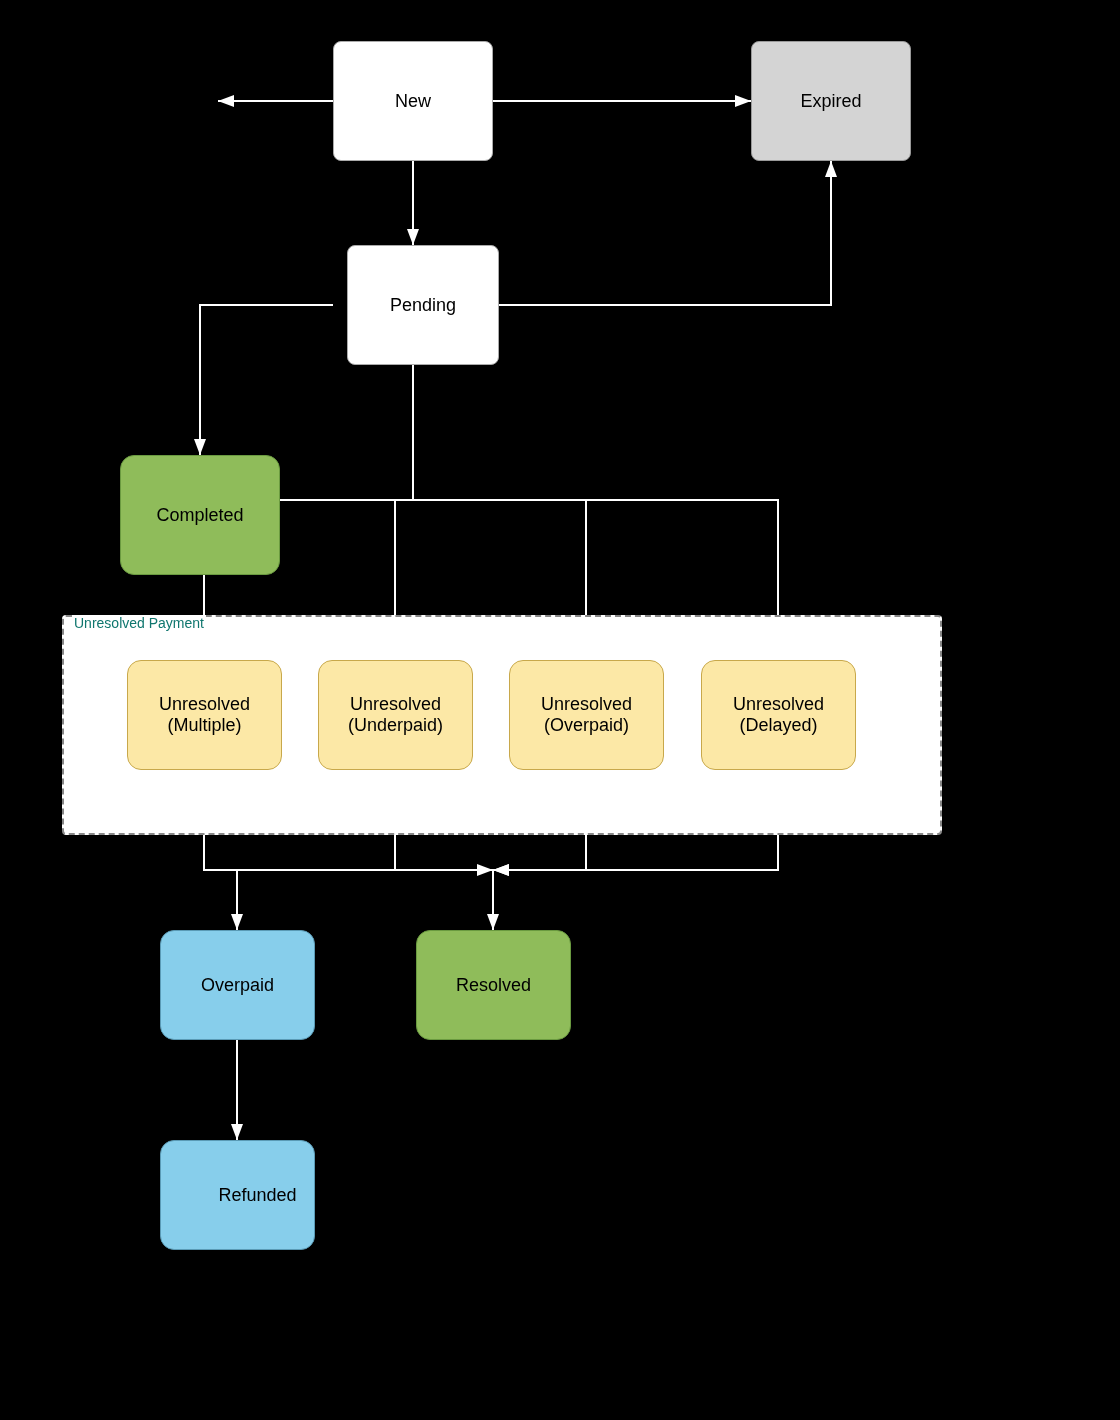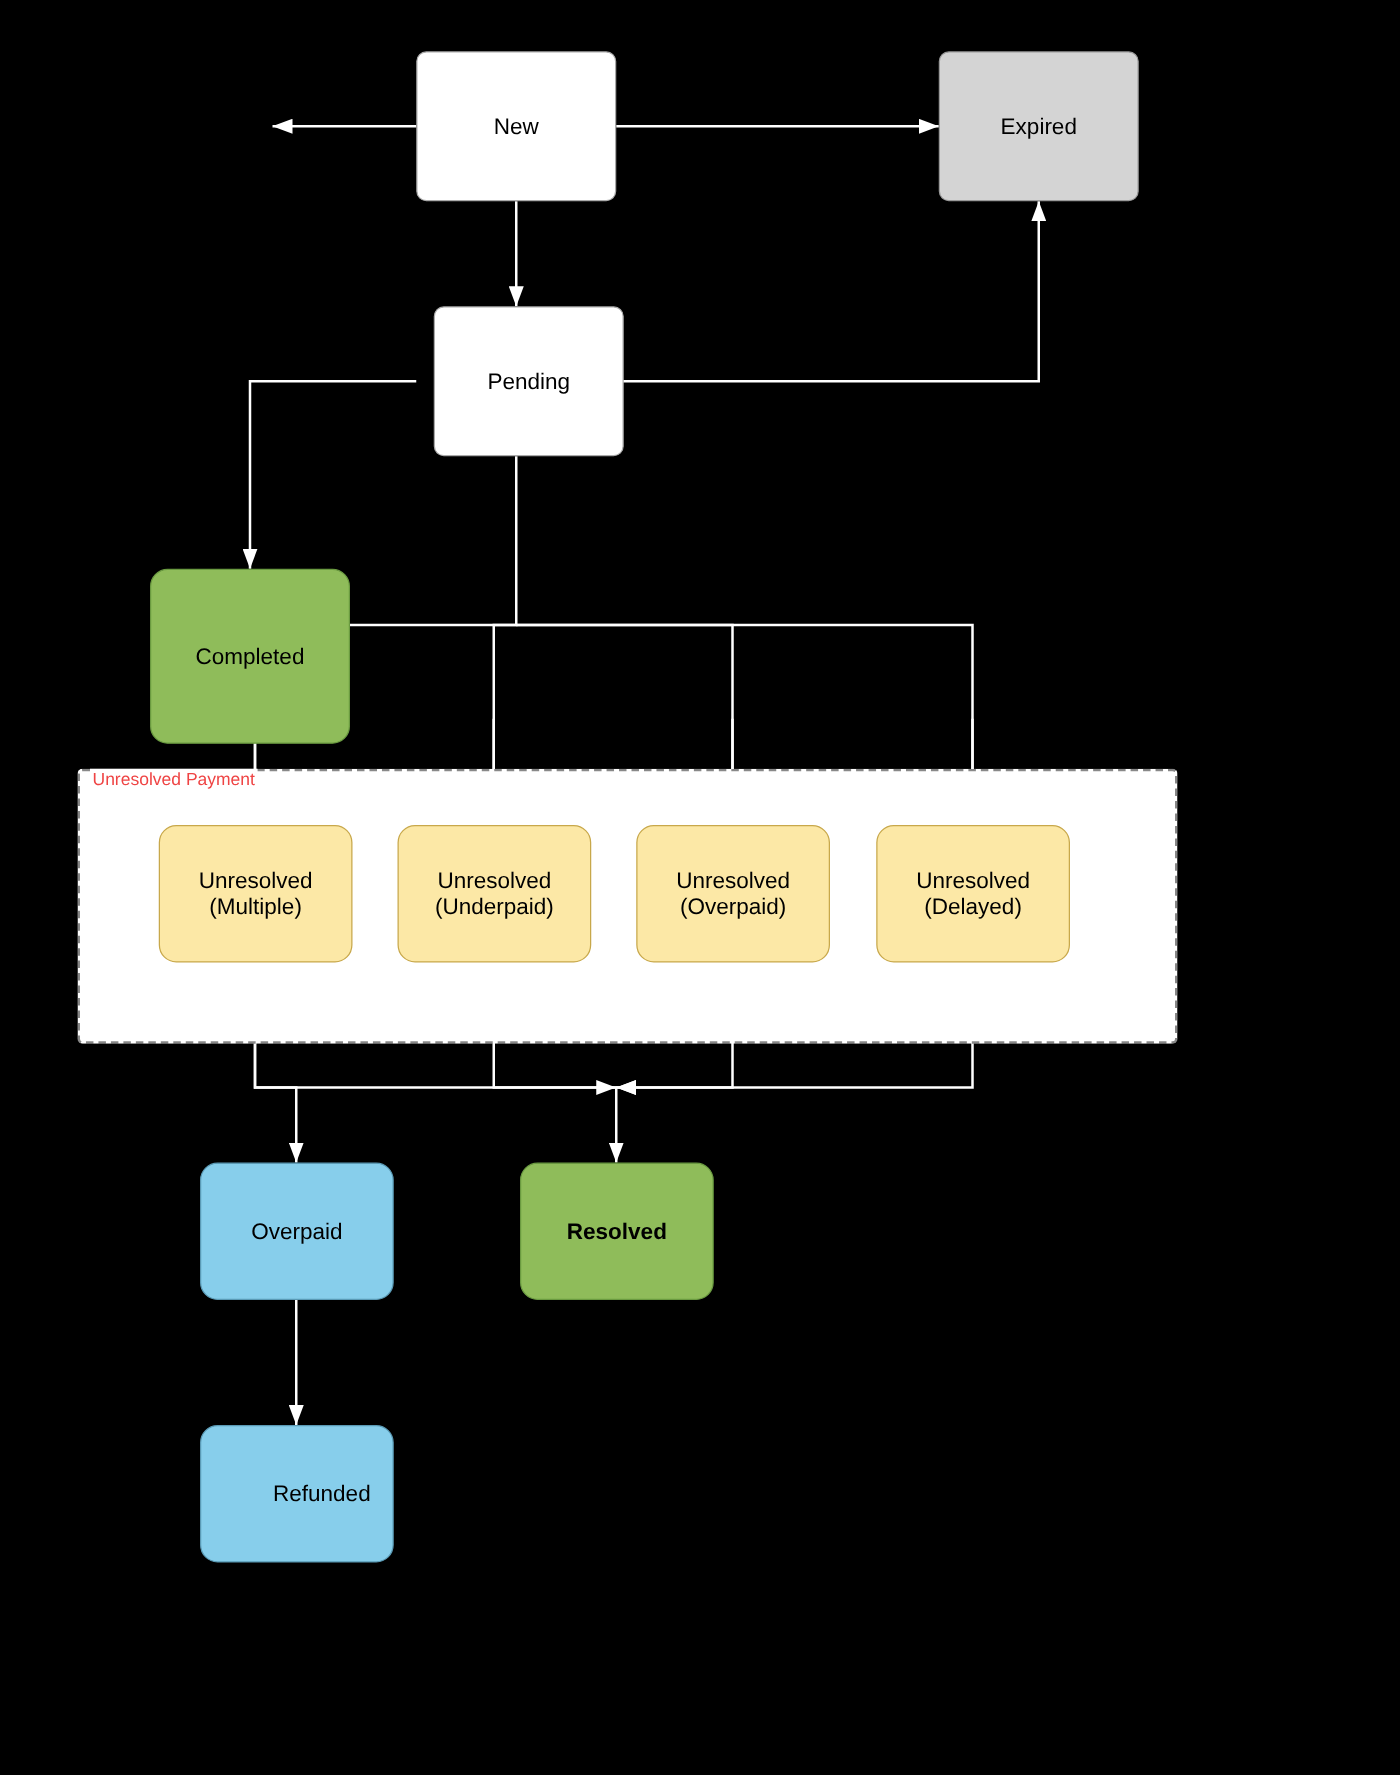--- a/index.html
+++ b/index.html
@@ -57,37 +57,36 @@
     .node-blue {
       background: #87ceeb;
       border-color: #5a9ab5;
       border-radius: 14px;
     }
 
     .node-green-light {
       background: #8fbc5a;
       border-color: #6a9a40;
       border-radius: 14px;
-      font-weight: bold;
     }
 
     
     .group-box {
       position: absolute;
       border: 2px dashed #888;
       background: #fff;
       border-radius: 4px;
     }
 
     .group-label {
       position: absolute;
       top: -2px;
       left: 8px;
       font-size: 14px;
-      color: #ef4444;
+      color: #0f766e;
       background: #fff;
       padding: 0 2px;
     }
 
     
     .arrows-svg {
       position: absolute;
       top: 0;
       left: 0;
       width: 1120px;
@@ -173,21 +172,21 @@
   </div>
 
   <div class="node node-grey" style="left:751px; top:41px; width:160px; height:120px;">
     <span>Expired</span>
   </div>
 
   <div class="node node-white" style="left:347px; top:245px; width:152px; height:120px;">
     <span>Pending</span>
   </div>
 
-  <div class="node node-green" style="left:120px; top:455px; width:160px; height:140px;">
+  <div class="node node-green" style="left:120px; top:455px; width:160px; height:120px;">
     <span>Completed</span>
   </div>
 
   <div class="node node-yellow" style="left:127px; top:648px; width:155px; height:110px;">
     <span style="white-space:pre-line;">Unresolved
 (Multiple)</span>
   </div>
 
   <div class="node node-yellow" style="left:318px; top:648px; width:155px; height:110px;">
     <span style="white-space:pre-line;">Unresolved

